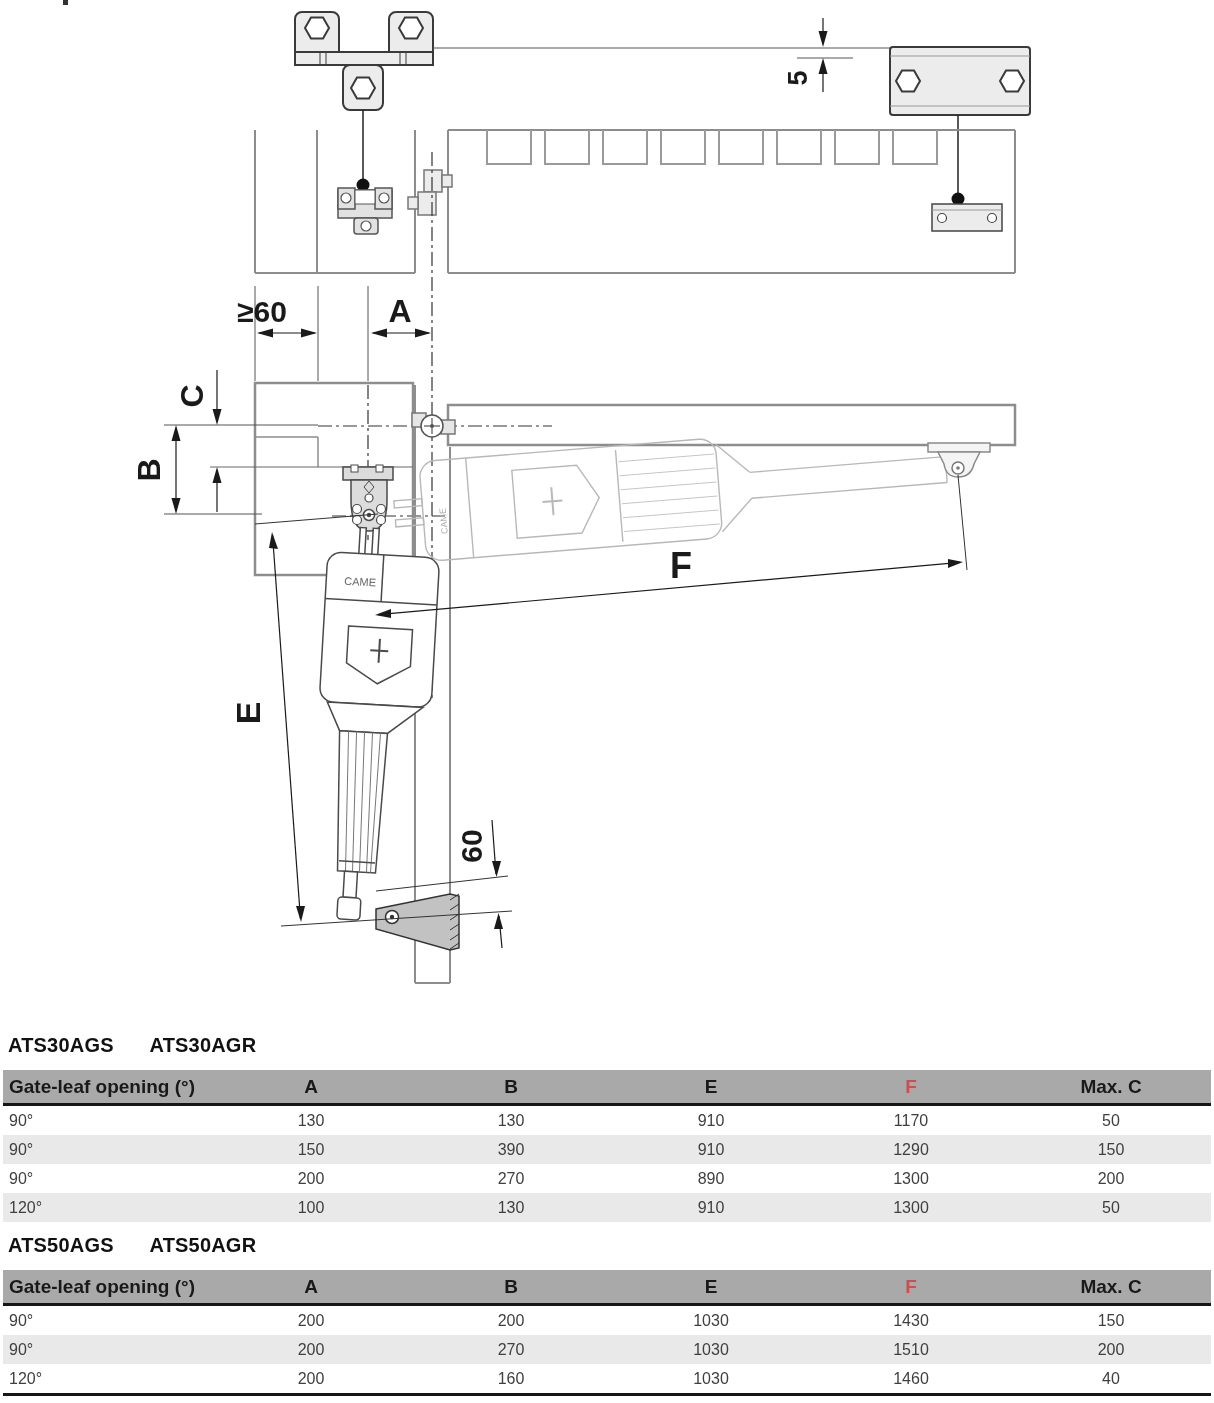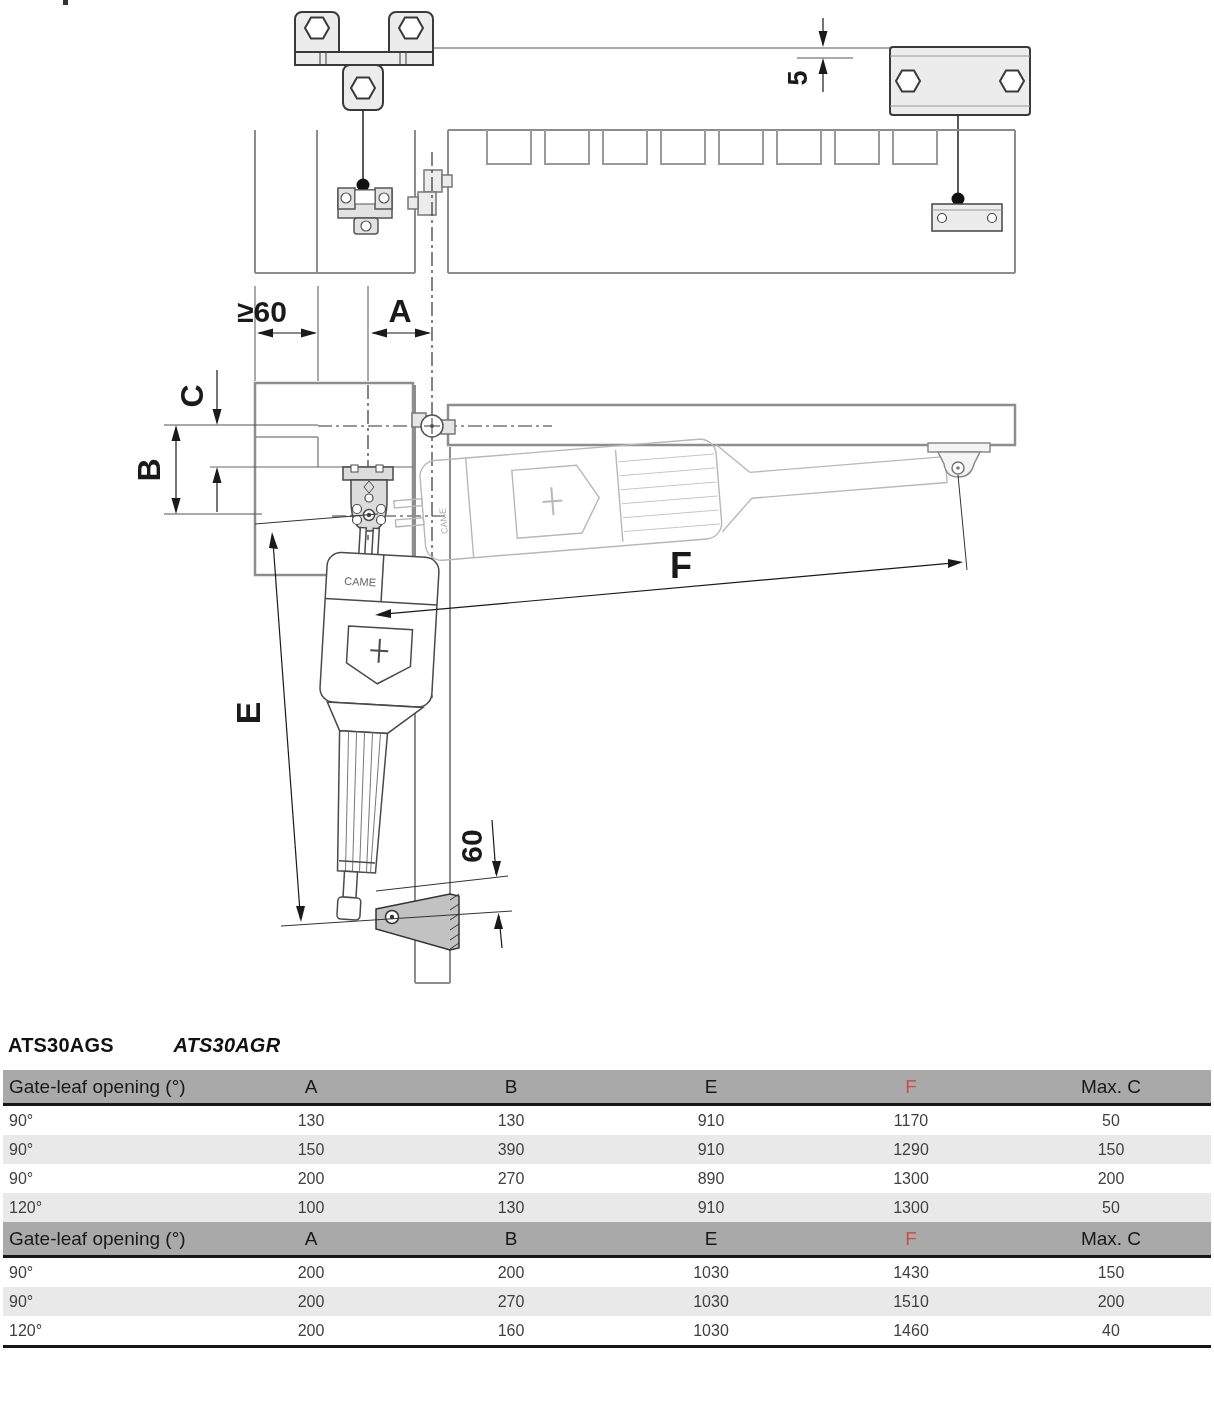--- a/index.html
+++ b/index.html
@@ -3,24 +3,24 @@
 <meta charset="utf-8">
 <style>
   html,body { margin:0; padding:0; background:#ffffff; }
   body { width:1214px; font-family:"Liberation Sans", sans-serif; }
   .diagram-wrap { width:1214px; height:1022px; position:relative; }
   svg { display:block; font-family:"Liberation Sans", sans-serif; }
   .dimtext { fill:#1a1a1a; font-weight:bold; }
   .tables { width:1214px; }
   .sec-title { font-size:20px; font-weight:bold; color:#111;
                padding:12px 0 13px 8px; letter-spacing:0.2px; }
-  .sec-title .t2 { margin-left:54px;font-style:italic; }
+  .sec-title .t2 { margin-left:30px; }
   table { width:1208px; margin:0 3px; border-collapse:collapse; table-layout:fixed; }
   col.cname { width:208px; }
-  thead th { background:#a9a9a9; color:#191919; font-size:19px; font-weight:normal;
+  thead th { background:#a9a9a9; color:#191919; font-size:19px; font-weight:bold;
              height:33px; border-bottom:3px solid #161616; text-align:center; padding:0; }
   thead th.name { text-align:left; padding-left:6px; }
   thead th.red { color:#c9504f; }
   tbody td { font-size:16px; color:#3f3f3f; height:29px; text-align:center; padding:0;
              font-weight:normal; }
   tbody td.name { text-align:left; padding-left:6px; }
   tbody tr:nth-child(even) { background:#e9e9e9; }
   table.closed tbody { border-bottom:3px solid #161616; }
 </style>
 </head>
@@ -344,20 +344,24 @@
         <td class="name">120°</td>
         <td>100</td>
         <td>130</td>
         <td>910</td>
         <td>1300</td>
         <td>50</td>
       </tr>
     </tbody>
   </table>
 
+  <div class="sec-title">
+    <span>ATS50AGS</span>
+    <span class="t2">ATS50AGR</span>
+  </div>
 
   <table class="closed">
     <colgroup>
         <col class="cname">
         <col>
         <col>
         <col>
         <col>
         <col>
       </colgroup>

